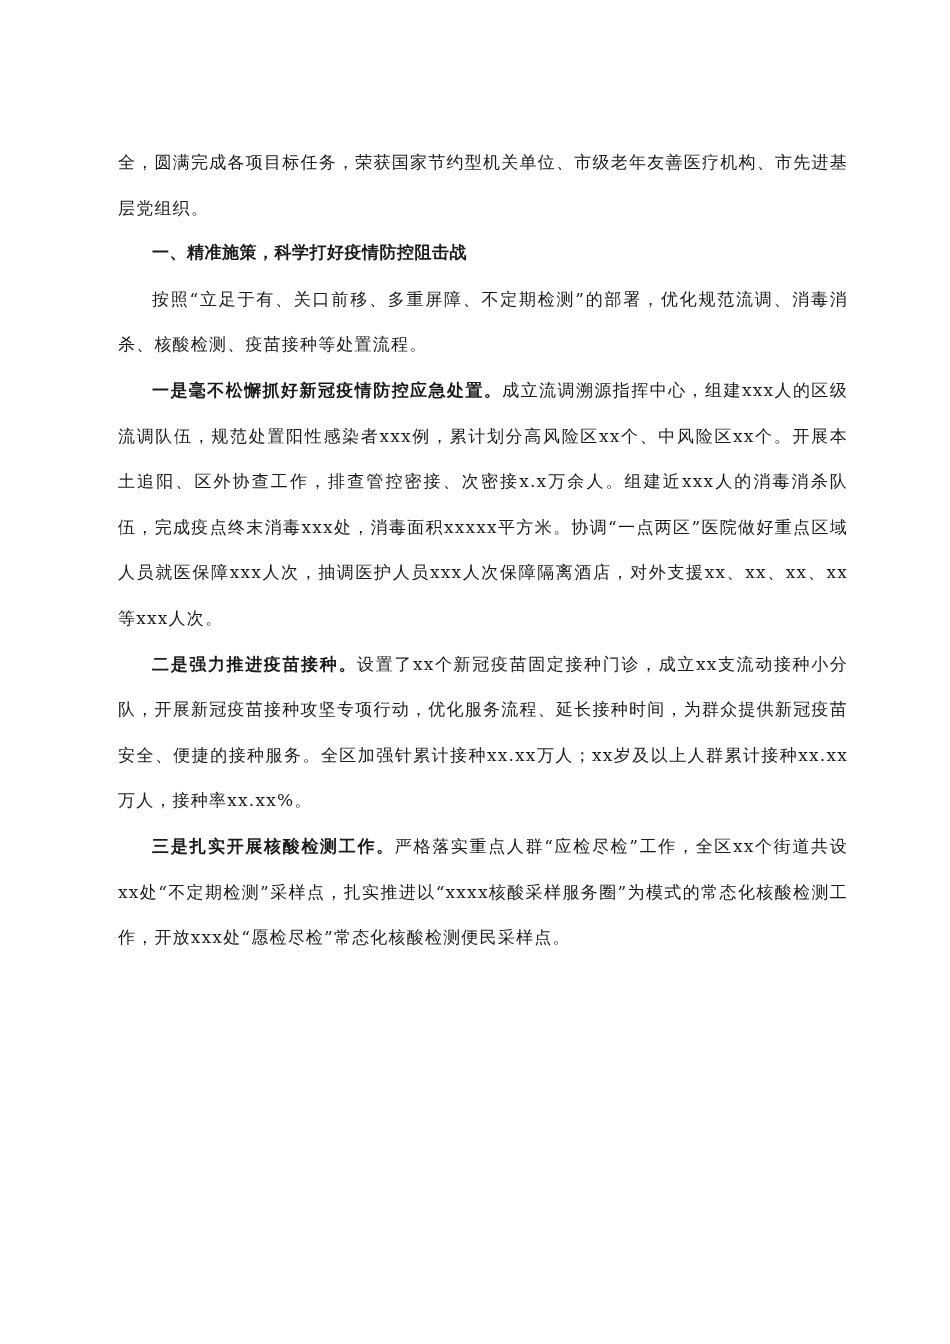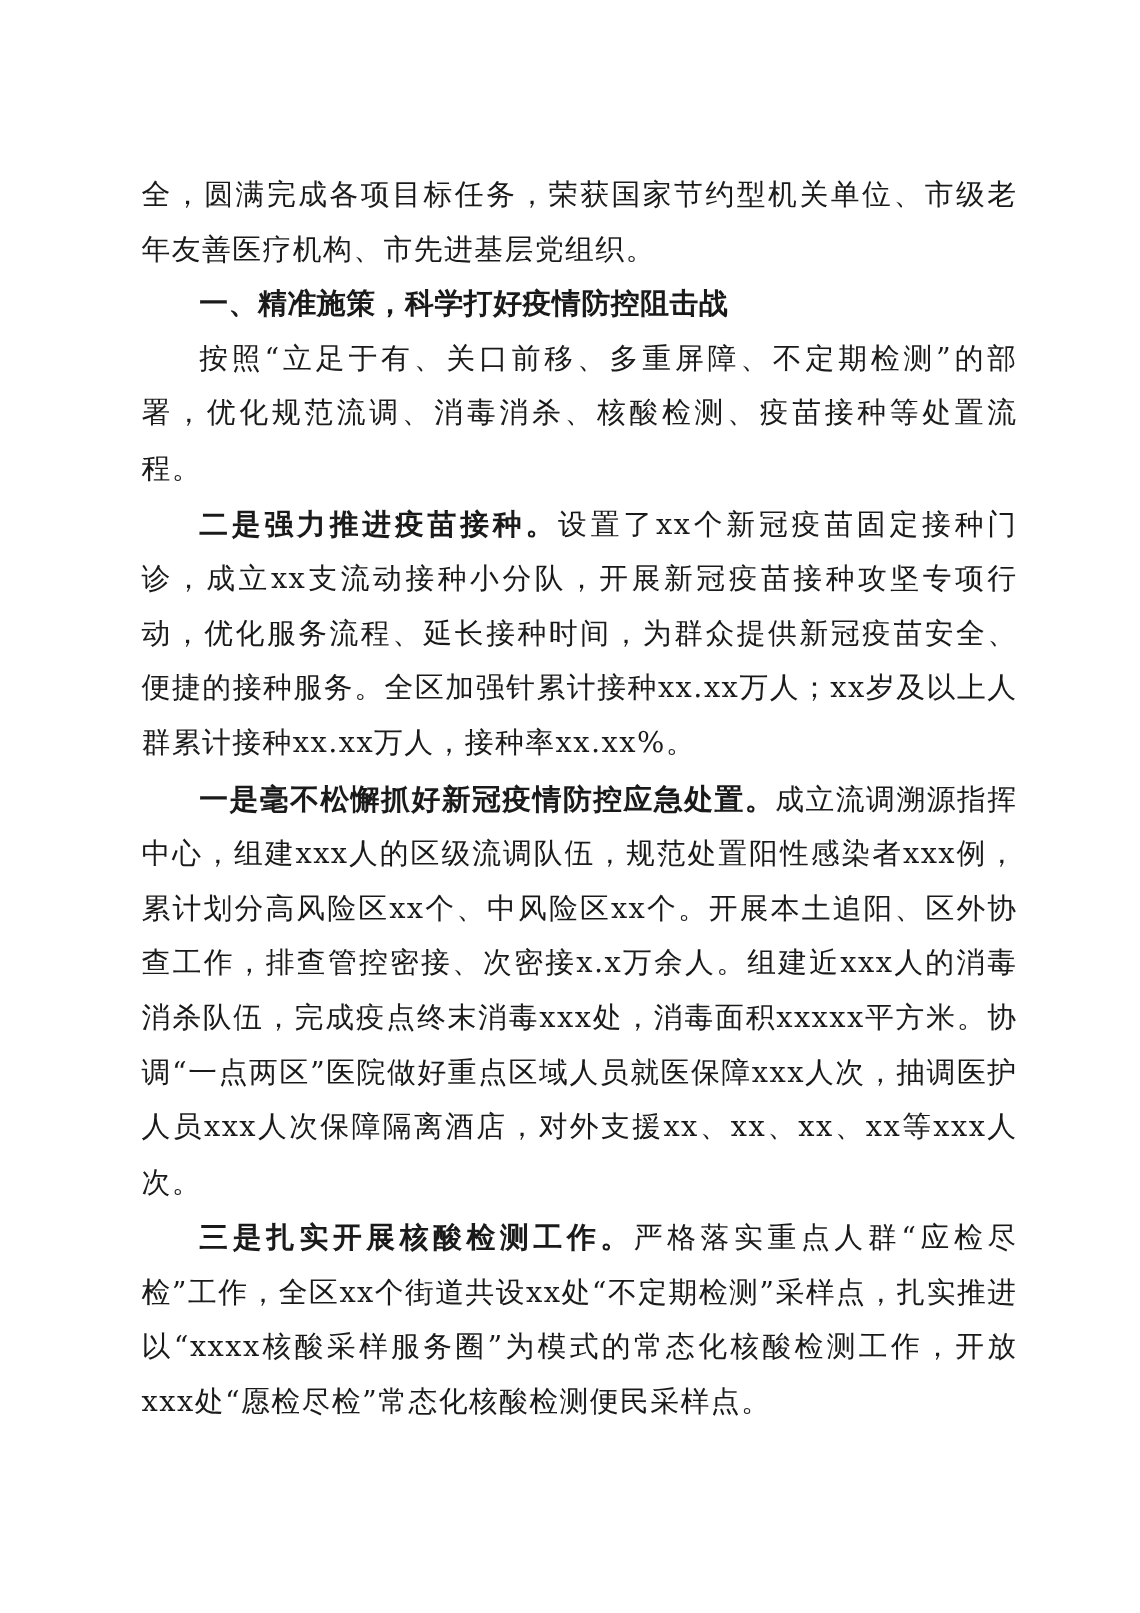--- a/index.html
+++ b/index.html
@@ -4,33 +4,33 @@
 <style>
   html, body { margin: 0; padding: 0; background: #ffffff; }
   body { width: 950px; height: 1344px; position: relative; overflow: hidden; }
   .page {
     position: absolute; left: 0; top: 0; width: 950px; height: 1344px;
     background: #ffffff;
   }
   .content {
     position: absolute; left: 118px; top: 140px; width: 730px;
     font-family: "DejaVu Serif", "Liberation Serif", serif;
-    font-size: 24px; line-height: 45.6px; color: #1a1a1a;
+    font-size: 17px; line-height: 45.6px; color: #1a1a1a;
     letter-spacing: 1.2px; text-align: justify;
   }
   .content p { margin: 0; }
   .indent { text-indent: 2em; }
-  .heading { font-family: Liberation Sans, sans-serif; font-weight: bold; text-indent: 2em; letter-spacing: 0.5px; }
+  .heading { font-family: Liberation Mono, monospace; font-weight: bold; text-indent: 2em; letter-spacing: 0.5px; }
   .lead { font-weight: bold; }
 </style>
 </head>
 <body>
 
 <div class="page">
   <div class="content">
     <p>全，圆满完成各项目标任务，荣获国家节约型机关单位、市级老年友善医疗机构、市先进基层党组织。</p>
     <p class="heading">一、精准施策，科学打好疫情防控阻击战</p>
     <p class="indent">按照“立足于有、关口前移、多重屏障、不定期检测”的部署，优化规范流调、消毒消杀、核酸检测、疫苗接种等处置流程。</p>
+    <p class="indent"><span class="lead">一是毫不松懈抓好新冠疫情防控应急处置。</span><span>成立流调溯源指挥中心，组建xxx人的区级流调队伍，规范处置阳性感染者xxx例，累计划分高风险区xx个、中风险区xx个。开展本土追阳、区外协查工作，排查管控密接、次密接x.x万余人。组建近xxx人的消毒消杀队伍，完成疫点终末消毒xxx处，消毒面积xxxxx平方米。协调“一点两区”医院做好重点区域人员就医保障xxx人次，抽调医护人员xxx人次保障隔离酒店，对外支援xx、xx、xx、xx等xxx人次。</span></p>
     <p class="indent"><span class="lead">二是强力推进疫苗接种。</span><span>设置了xx个新冠疫苗固定接种门诊，成立xx支流动接种小分队，开展新冠疫苗接种攻坚专项行动，优化服务流程、延长接种时间，为群众提供新冠疫苗安全、便捷的接种服务。全区加强针累计接种xx.xx万人；xx岁及以上人群累计接种xx.xx万人，接种率xx.xx%。</span></p>
-    <p class="indent"><span class="lead">一是毫不松懈抓好新冠疫情防控应急处置。</span><span>成立流调溯源指挥中心，组建xxx人的区级流调队伍，规范处置阳性感染者xxx例，累计划分高风险区xx个、中风险区xx个。开展本土追阳、区外协查工作，排查管控密接、次密接x.x万余人。组建近xxx人的消毒消杀队伍，完成疫点终末消毒xxx处，消毒面积xxxxx平方米。协调“一点两区”医院做好重点区域人员就医保障xxx人次，抽调医护人员xxx人次保障隔离酒店，对外支援xx、xx、xx、xx等xxx人次。</span></p>
     <p class="indent"><span class="lead">三是扎实开展核酸检测工作。</span><span>严格落实重点人群“应检尽检”工作，全区xx个街道共设xx处“不定期检测”采样点，扎实推进以“xxxx核酸采样服务圈”为模式的常态化核酸检测工作，开放xxx处“愿检尽检”常态化核酸检测便民采样点。</span></p>
   </div>
 </div>
 
 </body></html>

